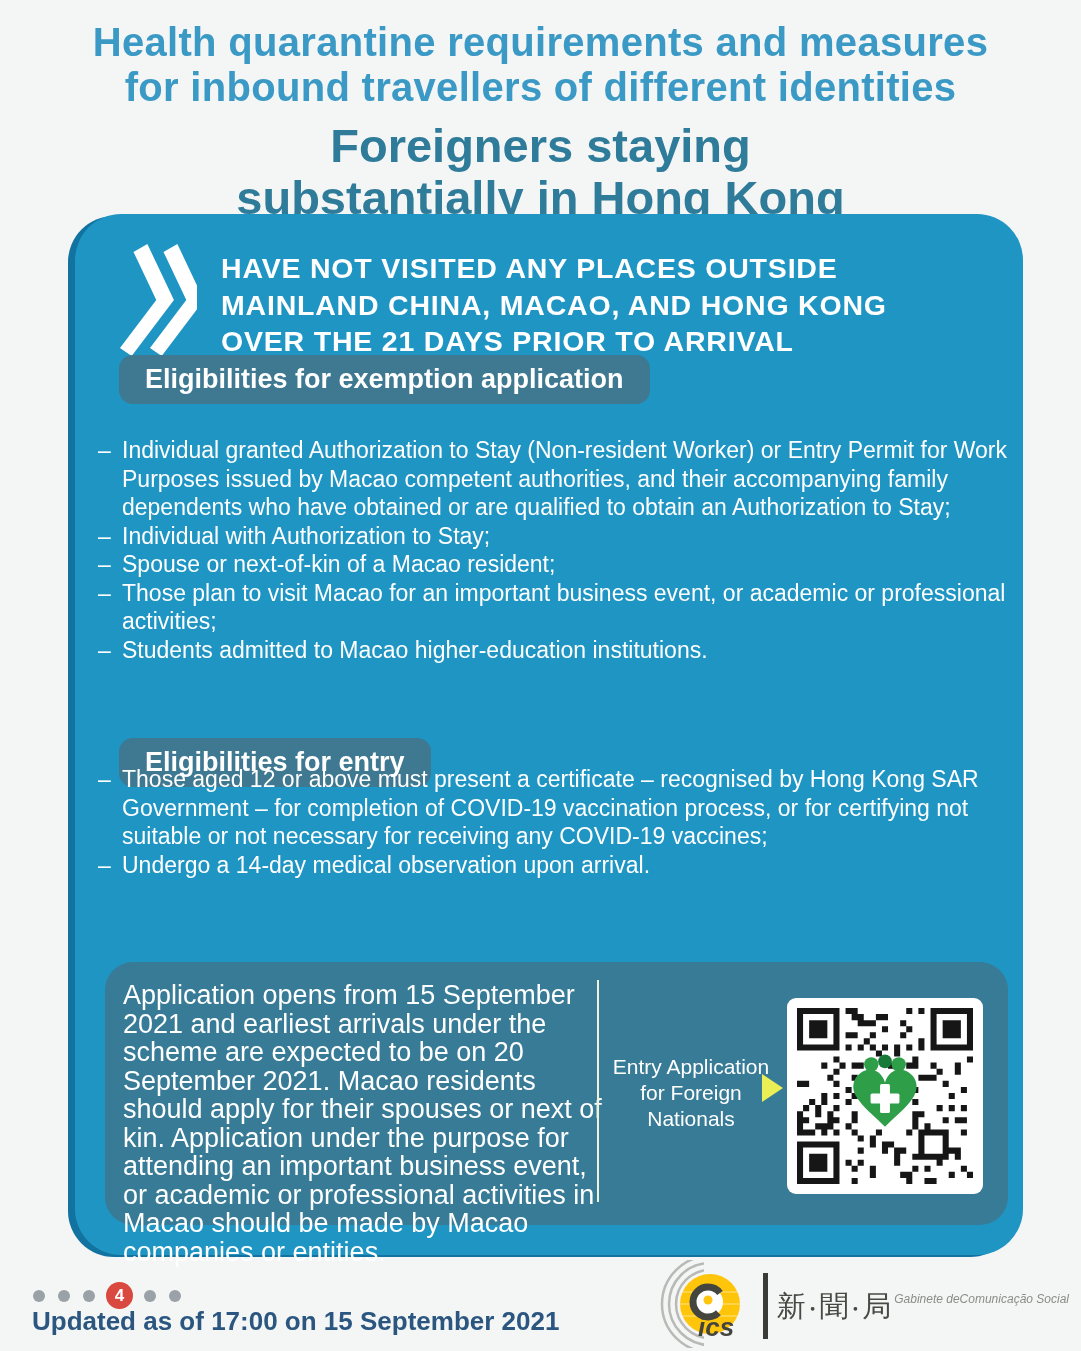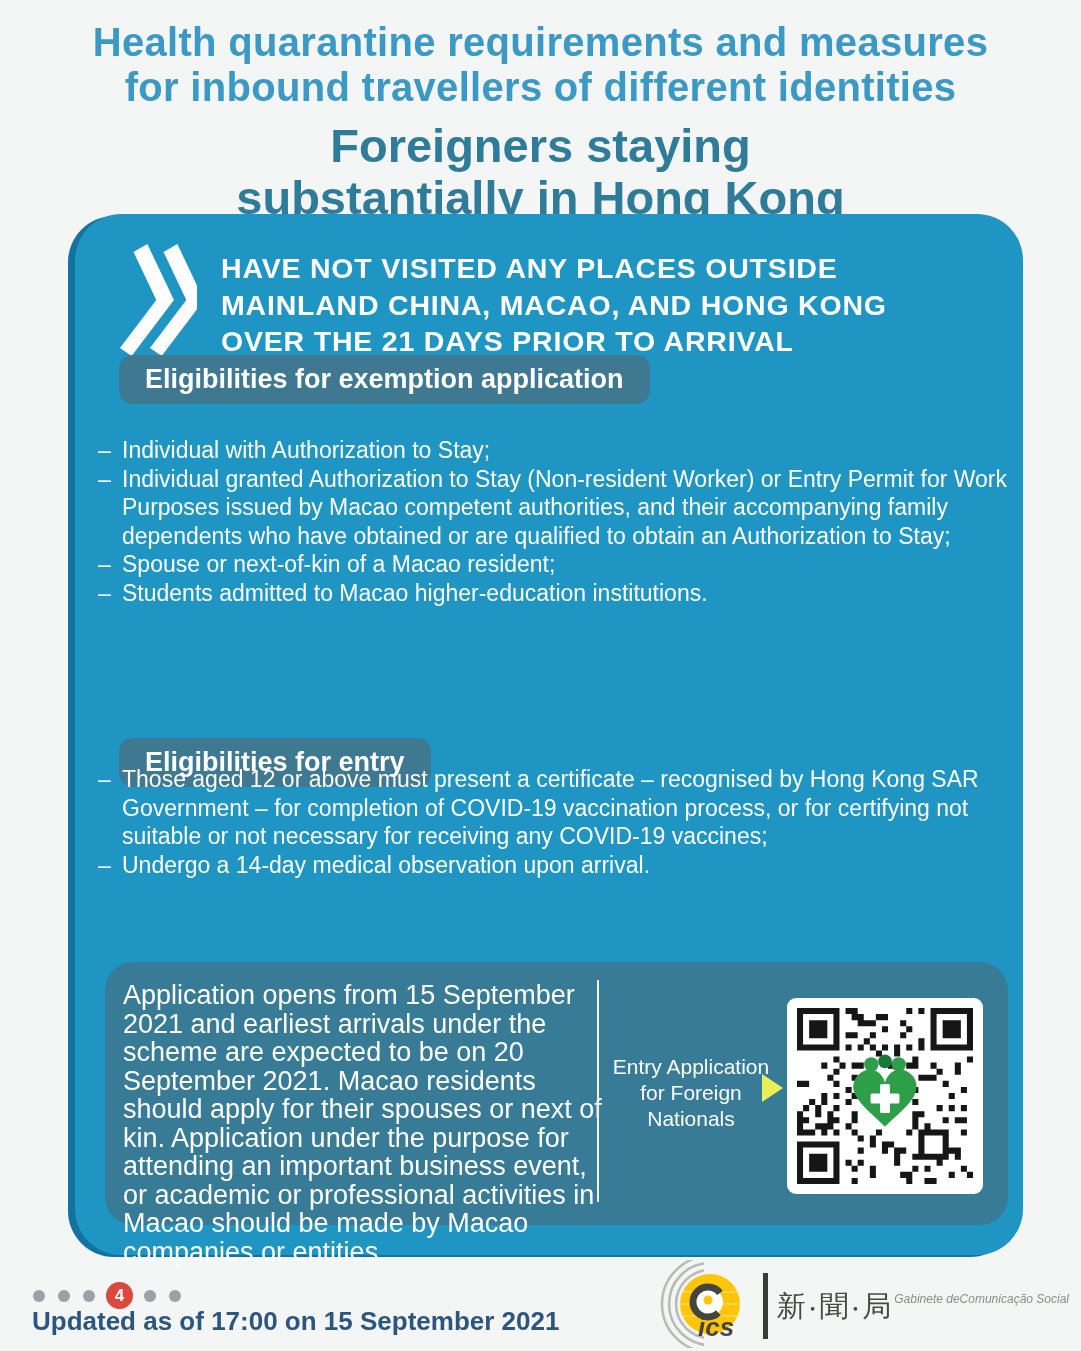--- a/index.html
+++ b/index.html
@@ -96,23 +96,24 @@
         <div>HAVE NOT VISITED ANY PLACES OUTSIDE</div>
         <div>MAINLAND CHINA, MACAO, AND HONG KONG</div>
         <div>OVER THE 21 DAYS PRIOR TO ARRIVAL</div>
       </div>
     </div>
 
     <div class="pill pill1">Eligibilities for exemption application</div>
 
     <ul class="blist list1">
 
-    <li>Individual with Authorization to Stay;</li>
-        <li>Individual granted Authorization to Stay (Non-resident Worker) or Entry Permit for Work Purposes issued by Macao competent authorities, and their accompanying family dependents who have obtained or are qualified to obtain an Authorization to Stay;</li>
+    <li>Individual granted Authorization to Stay (Non-resident Worker) or Entry Permit for Work Purposes issued by Macao competent authorities, and their accompanying family dependents who have obtained or are qualified to obtain an Authorization to Stay;</li>
+        <li>Individual with Authorization to Stay;</li>
         <li>Spouse or next-of-kin of a Macao resident;</li>
+        <li>Those plan to visit Macao for an important business event, or academic or professional activities;</li>
         <li>Students admitted to Macao higher-education institutions.</li>
       </ul>
 
     <div class="pill pill2">Eligibilities for entry</div>
 
     <ul class="blist list2">
 
     <li>Those aged 12 or above must present a certificate – recognised by Hong Kong SAR Government – for completion of COVID-19 vaccination process, or for certifying not suitable or not necessary for receiving any COVID-19 vaccines;</li>
         <li>Undergo a 14-day medical observation upon arrival.</li>
       </ul>

